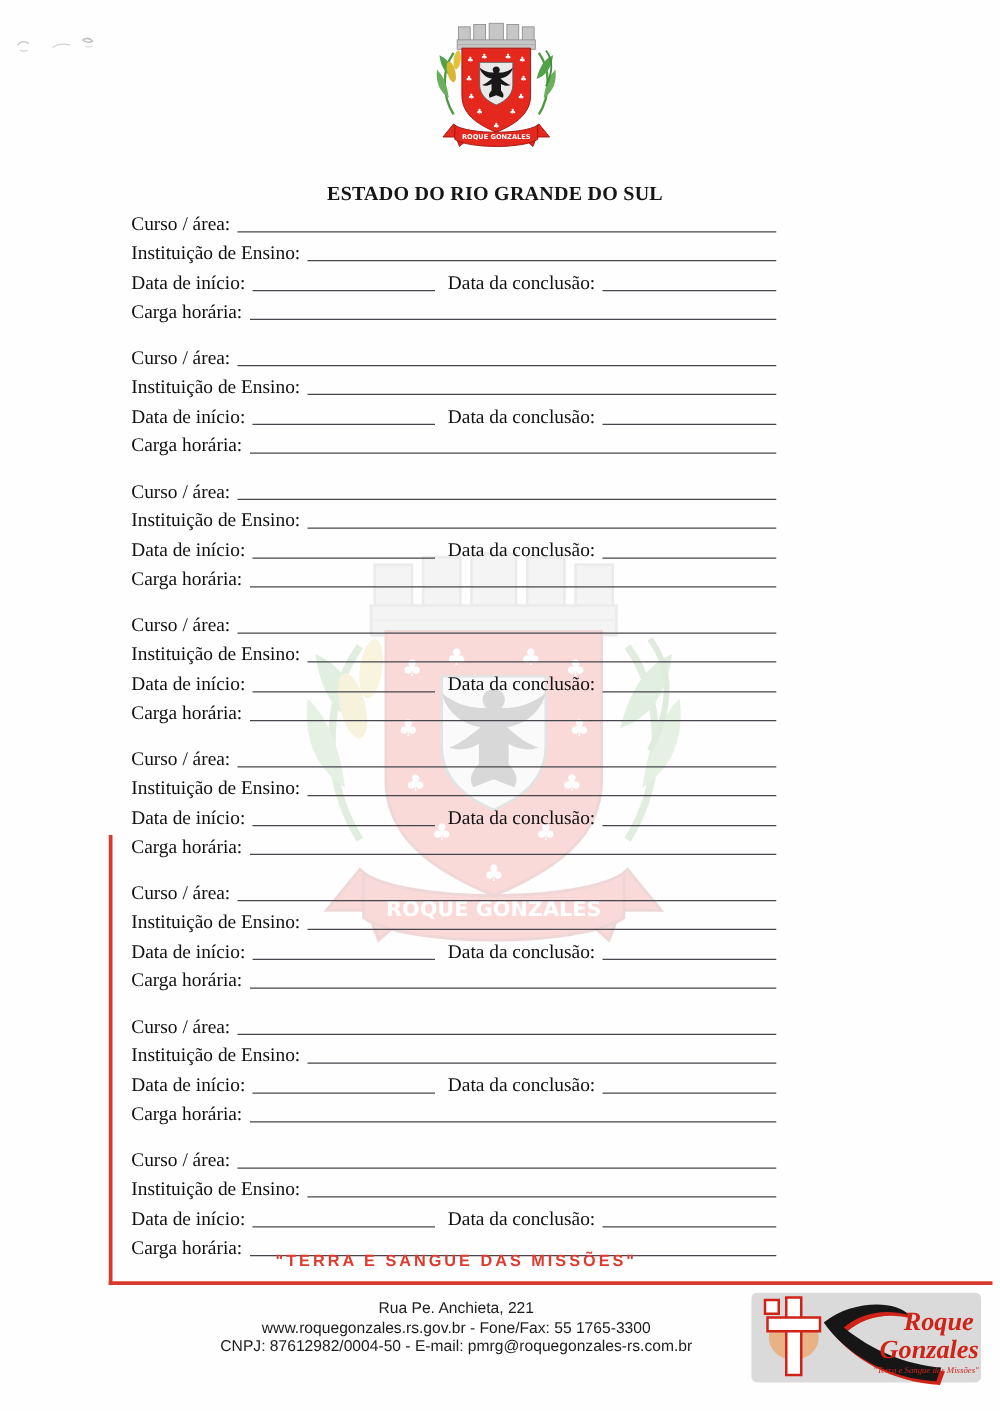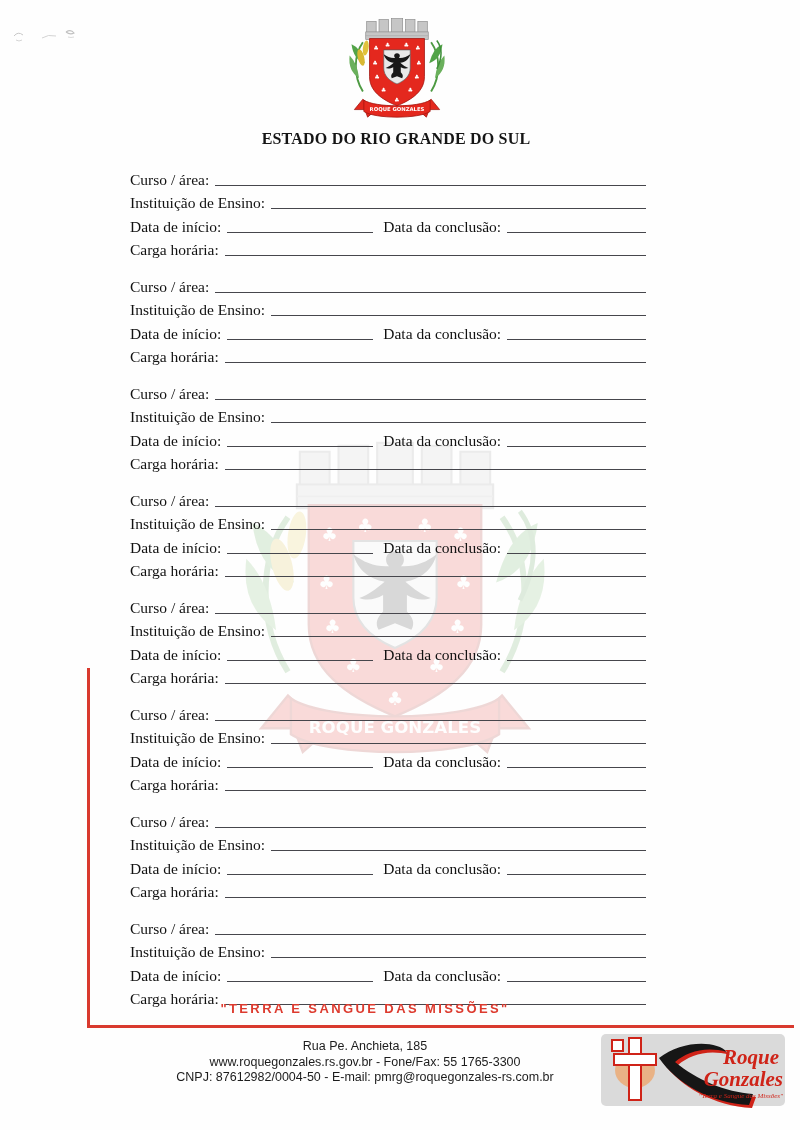--- a/index.html
+++ b/index.html
@@ -10,24 +10,24 @@
   
   .pencil{position:absolute;left:8px;top:24px;width:90px;height:24px;opacity:.55;}
 
   
   .crest-top{position:absolute;left:340px;top:12px;width:114px;height:108px;}
   
   .watermark{position:absolute;left:216px;top:422px;width:358px;height:339px;opacity:.16;pointer-events:none;}
 
   .title{position:absolute;left:0;width:792px;text-align:center;font-weight:bold;font-size:16px;letter-spacing:.2px;color:#151515;}
   .title-1{top:122px;}
-  .title-2{top:130px;}
-
-  
-  .form{position:absolute;left:130px;top:165px;width:516px;font-family:Liberation Serif, serif;}
+  .title-2{top:147px;}
+
+  
+  .form{position:absolute;left:105px;top:165px;width:516px;font-family:Liberation Serif, serif;}
   .block{margin-bottom:13px;}
   .frow{display:flex;align-items:flex-end;height:23.5px;font-size:15.5px;}
   .lbl{white-space:nowrap;padding-right:6px;}
   .lbl2{white-space:nowrap;padding:0 6px 0 10px;}
   .fill{flex:1 1 auto;border-bottom:1px solid #46464c;margin-bottom:3px;min-width:20px;}
   .fixed{flex:0 0 146px;border-bottom:1px solid #46464c;margin-bottom:3px;}
 
   
   .bracket{position:absolute;left:87px;top:668px;width:704px;height:357px;
     border-left:3px solid #d93a2e;border-bottom:3px solid #d93a2e;}
@@ -293,21 +293,21 @@
       <span class="fill"></span>
     </div>
   </div>
 </div>
 
   <div class="bracket"></div>
 
   <div class="motto">"TERRA E SANGUE DAS MISSÕES"</div>
 
   <div class="footer">
-    <div>Rua Pe. Anchieta, 185</div>
+    <div>Rua Pe. Anchieta, 221</div>
     <div>www.roquegonzales.rs.gov.br - Fone/Fax: 55 1765-3300</div>
     <div>CNPJ: 87612982/0004-50 - E-mail: pmrg@roquegonzales-rs.com.br</div>
   </div>
 
   <svg class="logo" viewBox="0 0 184 75">
     <rect x="0" y="0" width="184" height="72" rx="5" fill="#dadada"></rect>
     <ellipse cx="34" cy="36" rx="20" ry="18" fill="#f59140" opacity="0.55"></ellipse>
     <g fill="#ffffff" stroke="#cf2318" stroke-width="2">
       <rect x="11" y="6" width="11" height="11"></rect>
       <rect x="28" y="4" width="12" height="62"></rect>

